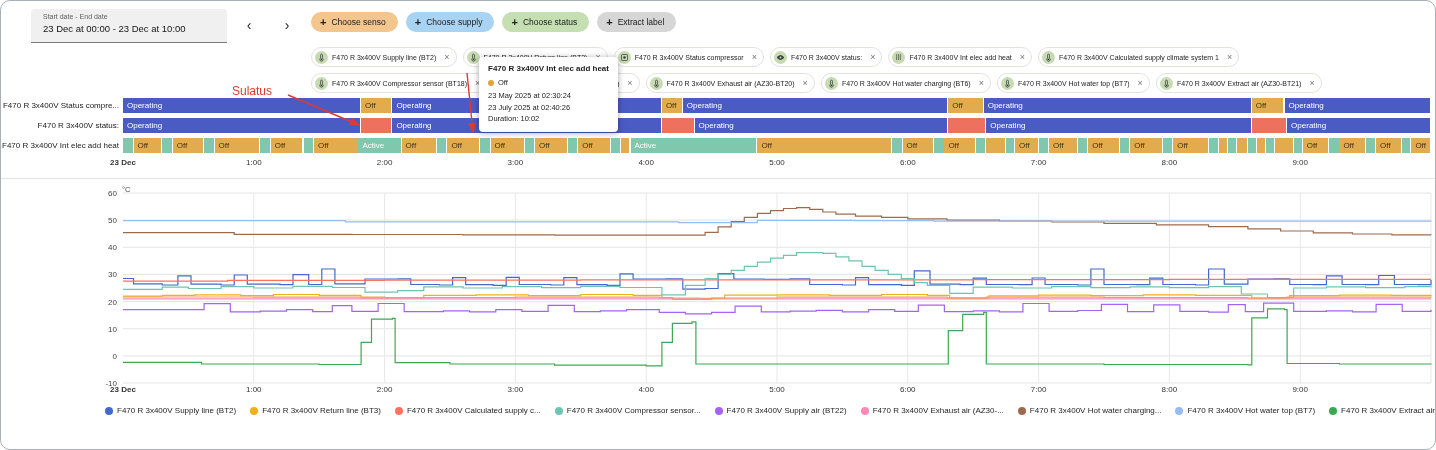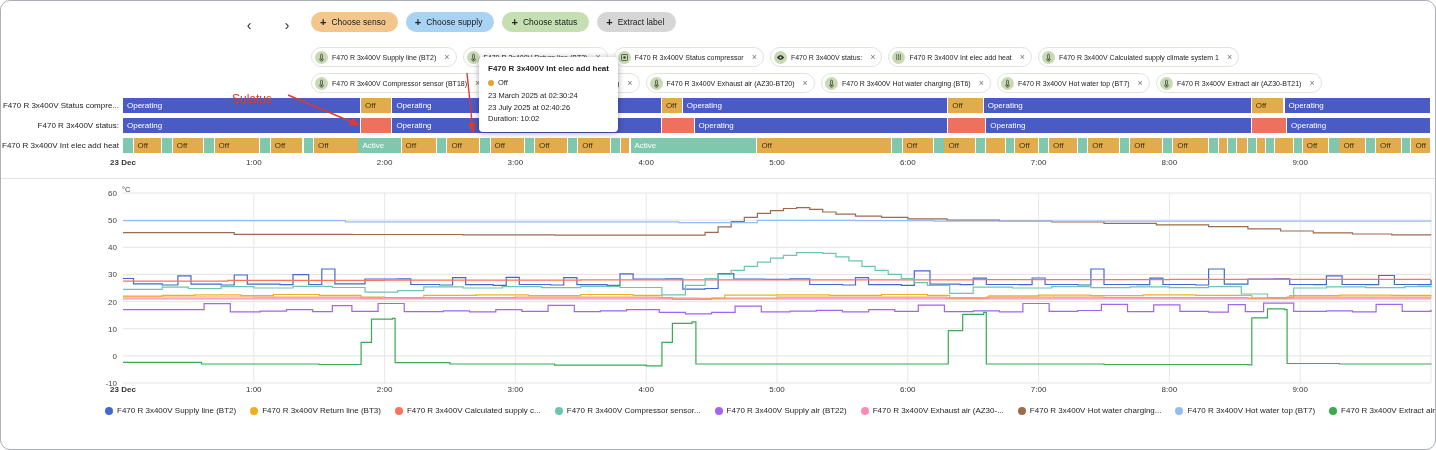--- a/index.html
+++ b/index.html
@@ -44,27 +44,31 @@
   .lg-dot{width:8px;height:8px;border-radius:50%;flex:0 0 8px;}
   
   .tooltip{position:absolute;left:478px;top:56px;background:#fff;border-radius:4px;
       box-shadow:0 1px 6px rgba(0,0,0,.35);padding:6px 9px 7px 9px;z-index:30;
       font-size:7.5px;color:#1c1c1c;line-height:1.55;white-space:nowrap;}
   .tt-title{font-weight:bold;font-size:8px;}
   .tt-state{display:flex;align-items:center;gap:4px;margin:2px 0 1px 0;}
   .tt-dot{width:6px;height:6px;border-radius:50%;}
   
   #annotation-layer svg{position:absolute;left:0;top:0;pointer-events:none;z-index:15;}
-  .sulatus{position:absolute;left:231px;top:83px;font-size:12px;z-index:15;margin-top:8px;}
+  .sulatus{position:absolute;left:231px;top:83px;font-size:12px;z-index:15;}
 </style>
 </head>
 <body>
 
 <div class="app">
 
+  <div class="datefield">
+    <div class="df-label">Start date - End date</div>
+    <div class="df-value">23 Dec at 00:00 - 23 Dec at 10:00</div>
+  </div>
   <button class="navbtn" id="nav-prev">‹</button>
   <button class="navbtn" id="nav-next">›</button>
 
   <div id="filter-chips" class="filter-row">
       <span class="fchip" style="background: rgb(242, 198, 140);">
         <span class="plus">+</span>
         <span>Choose senso</span>
       </span>
       <span class="fchip" style="background: rgb(169, 211, 243);">
         <span class="plus">+</span>
@@ -412,18 +416,18 @@
     </svg>
     <span class="sulatus" style="color: rgb(224, 57, 45);">Sulatus</span>
   </div>
 
   <div class="tooltip">
     <div class="tt-title">F470 R 3x400V Int elec add heat</div>
     <div class="tt-state">
       <span class="tt-dot" style="background: rgb(226, 163, 59);"></span>
       <span>Off</span>
     </div>
-    <div>23 March 2025 at 02:30:24</div>
+    <div>23 May 2025 at 02:30:24</div>
     <div>23 July 2025 at 02:40:26</div>
     <div>Duration: 10:02</div>
   </div>
 
 </div>
 
 </body></html>

